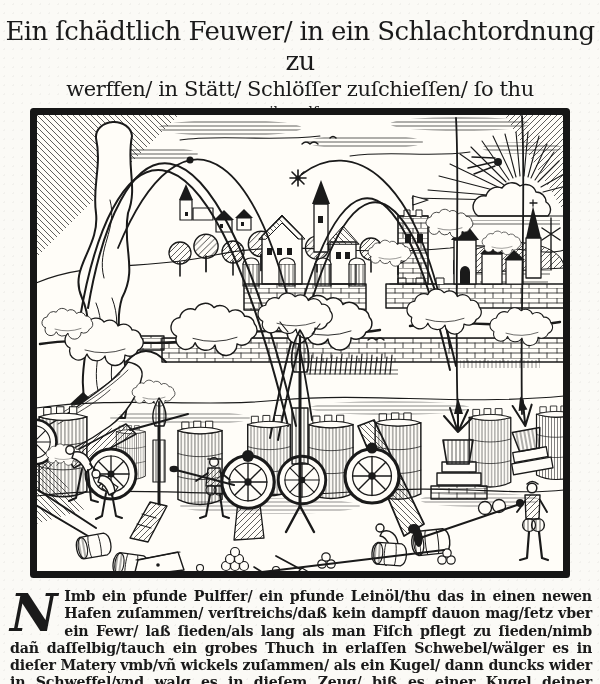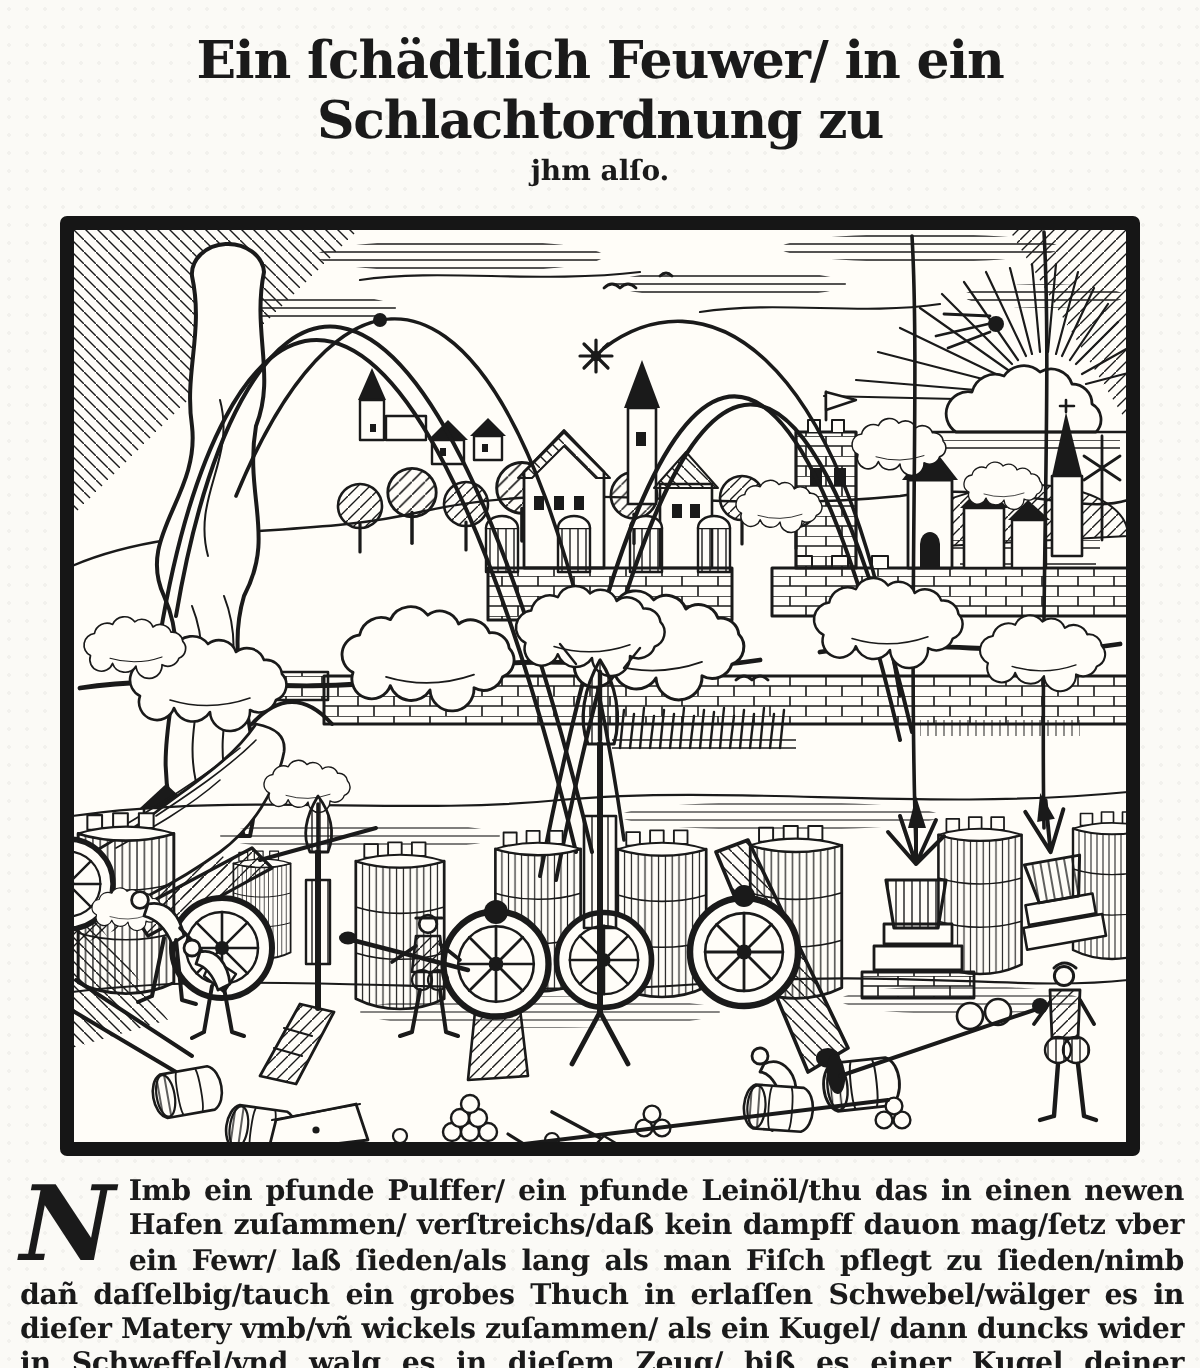--- a/index.html
+++ b/index.html
@@ -5,21 +5,21 @@
   :root{ --paper:#fbfaf6; --ink:#1a1a1a; }
   html,body{margin:0;padding:0;}
   body{
     width:600px;height:684px;background:var(--paper);
     background-image:radial-gradient(rgba(0,0,0,0.035) 1px, transparent 1px);
     background-size:9px 9px;
     font-family:"DejaVu Serif","Liberation Serif",serif;color:var(--ink);
     overflow:hidden;
   }
   .page{position:relative;width:600px;height:684px;overflow:hidden;}
-  .title{position:absolute;top:16px;left:0;right:0;text-align:center;font-weight:bold;}
+  .title{position:absolute;top:16px;left:0;right:0;text-align:center;font-weight:normal;}
   .t1{font-size:26px;letter-spacing:-0.6px;line-height:30px;}
   .t2{font-size:21px;letter-spacing:-0.4px;line-height:25px;margin-top:1px;}
   .t3{font-size:14px;line-height:17px;margin-top:2px;}
   .woodcut{position:absolute;left:30px;top:108px;width:540px;height:470px;}
   .woodcut svg{display:block;width:540px;height:470px;}
   .body-text{
     position:absolute;left:10px;right:8px;top:588px;margin:0;
     font-size:14.2px;line-height:17.3px;font-weight:bold;text-align:justify;
     letter-spacing:-0.2px;
   }
@@ -33,20 +33,21 @@
   .f{fill:var(--ink);stroke:none;}
   svg *{stroke-linecap:round;stroke-linejoin:round;}
 </style>
 </head>
 <body>
 
 <div class="page">
 
   <header class="title">
     <div class="t1">Ein ſchädtlich Feuwer/ in ein Schlachtordnung zu</div>
+    <div class="t2">werffen/ in Stätt/ Schlöſſer zuſchieſſen/ ſo thu</div>
     <div class="t3">jhm alſo.</div>
   </header>
 
   <div class="woodcut">
   <svg viewBox="0 0 540 470" xmlns="http://www.w3.org/2000/svg">
     <defs>
       <pattern id="pv" width="4" height="6" patternUnits="userSpaceOnUse">
             <path d="M2,0V6" stroke="#1a1a1a" stroke-width="0.7"></path>
           </pattern>
       <pattern id="ph" width="7" height="4" patternUnits="userSpaceOnUse">

